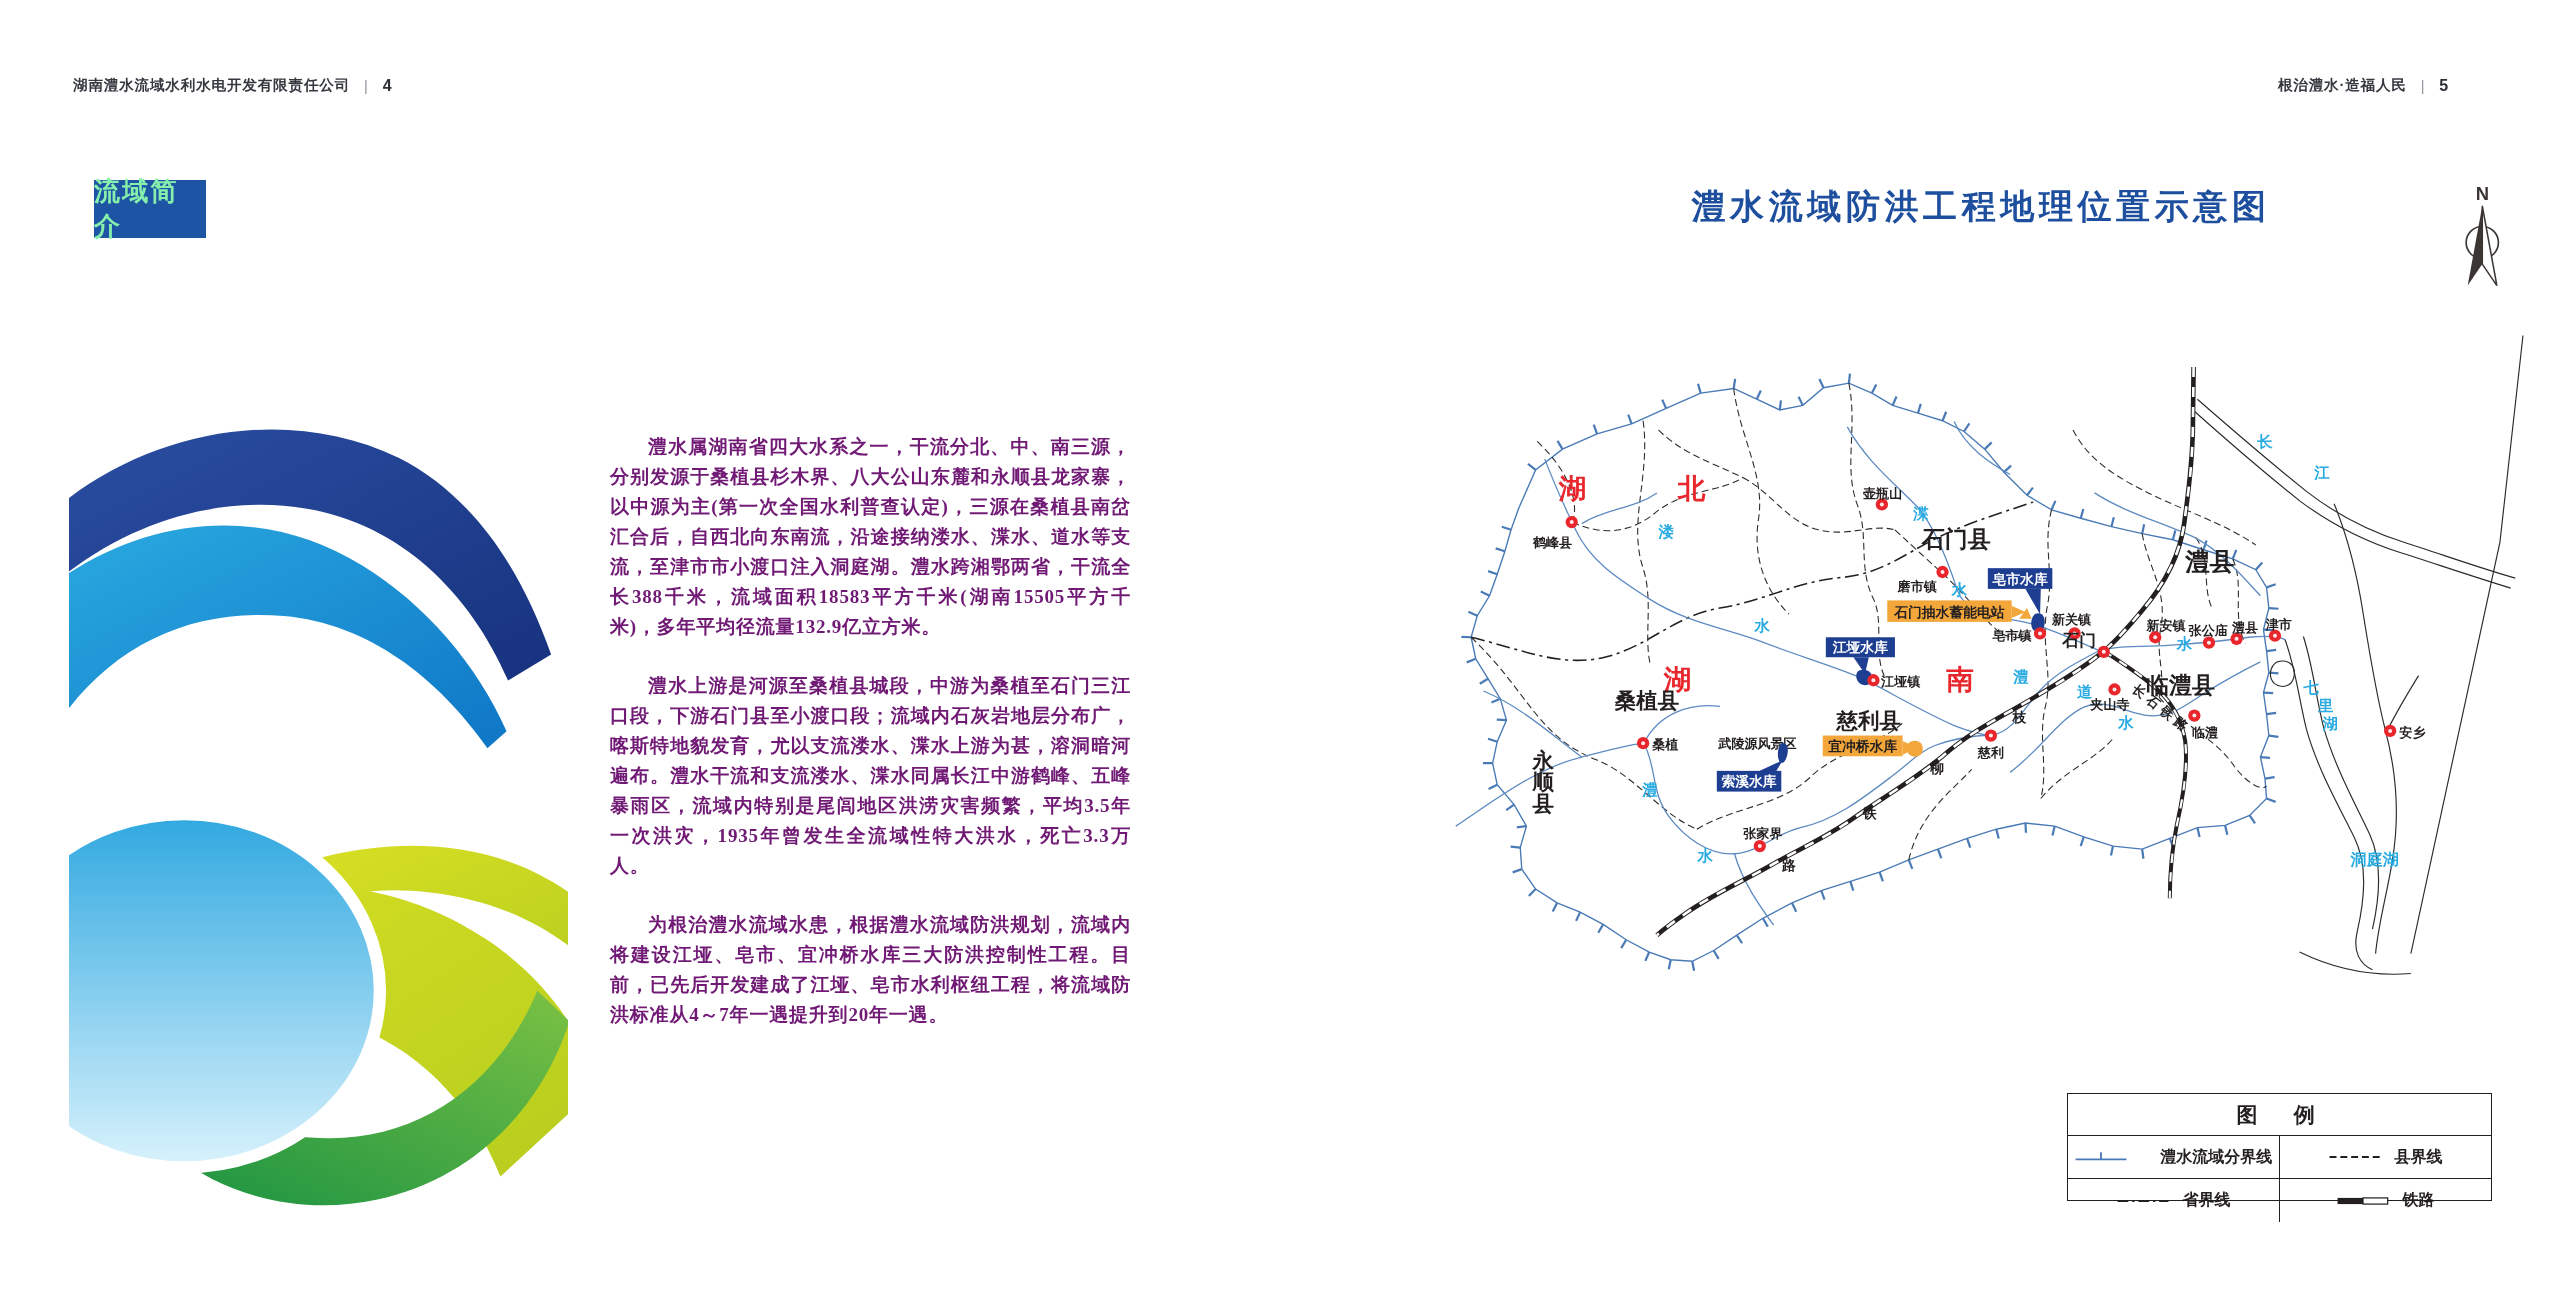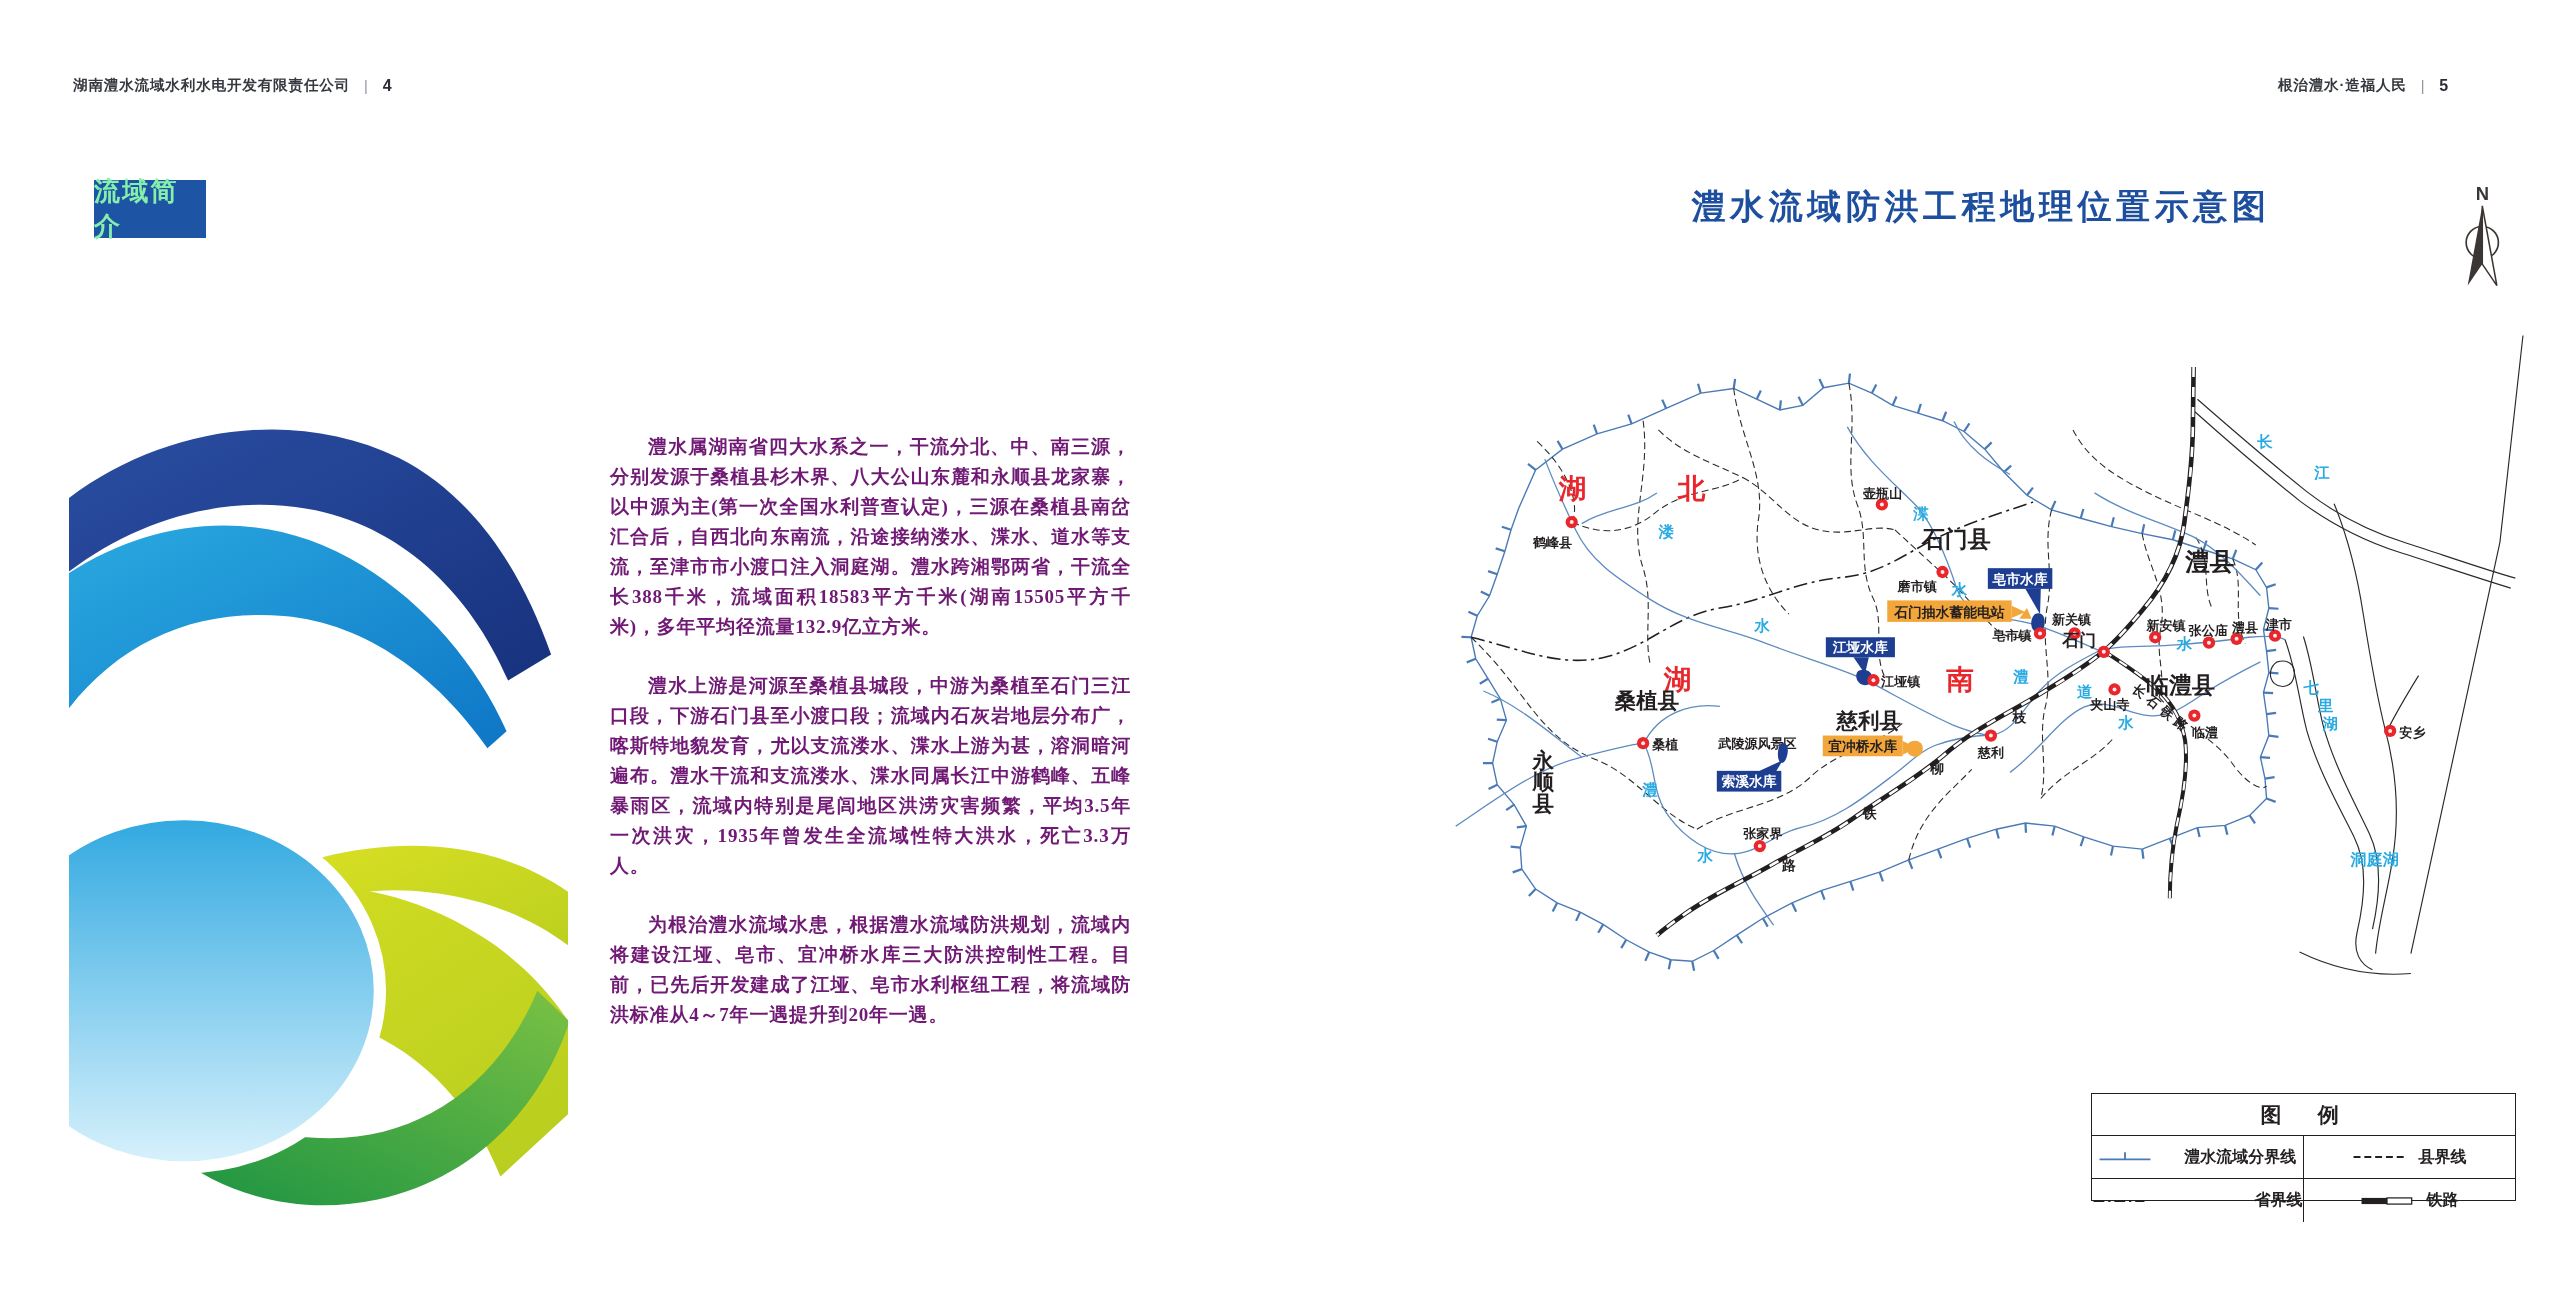--- a/index.html
+++ b/index.html
@@ -13,28 +13,28 @@
   
   .section-box{left:74px;top:180px;width:112px;height:58px;background:#1d55a4;color:#86efac;
                display:flex;align-items:center;justify-content:center;font-size:26px;font-weight:bold;letter-spacing:2.3px;margin-left:20px;}
   .bodytext{left:610px;top:424px;width:521px;font-family:"Liberation Serif",serif;
             font-size:19px;line-height:30px;font-weight:600;color:#701a75;text-align:justify;letter-spacing:0.8px;margin-top:8px;}
   .bodytext p{margin:0 0 29px 0;text-indent:2em;}
   
   .map-title{left:1674px;top:184px;width:614px;text-align:center;font-size:34px;font-weight:bold;
              color:#1d4f9e;letter-spacing:4.6px;}
   
-  .legend{left:2067px;top:1093px;width:425px;height:108px;border:1.9px solid #231f20;background:#fff;box-sizing:border-box;margin-left:24px;}
+  .legend{left:2067px;top:1093px;width:425px;height:108px;border:1.9px solid #231f20;background:#fff;box-sizing:border-box;}
   .legend-title{height:41px;border-bottom:1.5px solid #231f20;display:flex;align-items:center;justify-content:center;
                 font-size:21px;font-weight:bold;letter-spacing:7.7px;}
   .legend-grid{display:grid;grid-template-columns:1fr 1fr;grid-template-rows:1fr 1fr;height:86px;}
   .legend-cell{display:flex;align-items:center;justify-content:center;gap:12.3px;font-size:16px;font-weight:bold;box-sizing:border-box;}
   .lc-tl{border-right:1.5px solid #231f20;border-bottom:1.5px solid #231f20;gap:32px;}
   .lc-tr{border-bottom:1.5px solid #231f20;}
-  .lc-bl{border-right:1.5px solid #231f20;justify-content:space-between;}
+  .lc-bl{border-right:1.5px solid #231f20;}
   svg text{font-family:"Liberation Sans",sans-serif;}
 </style>
 </head>
 <body>
 
 <div class="canvas">
 
   <div class="abs pg-header" style="left:73px;">
     <span>湖南澧水流域水利水电开发有限责任公司</span>
     <span class="sep">|</span>

